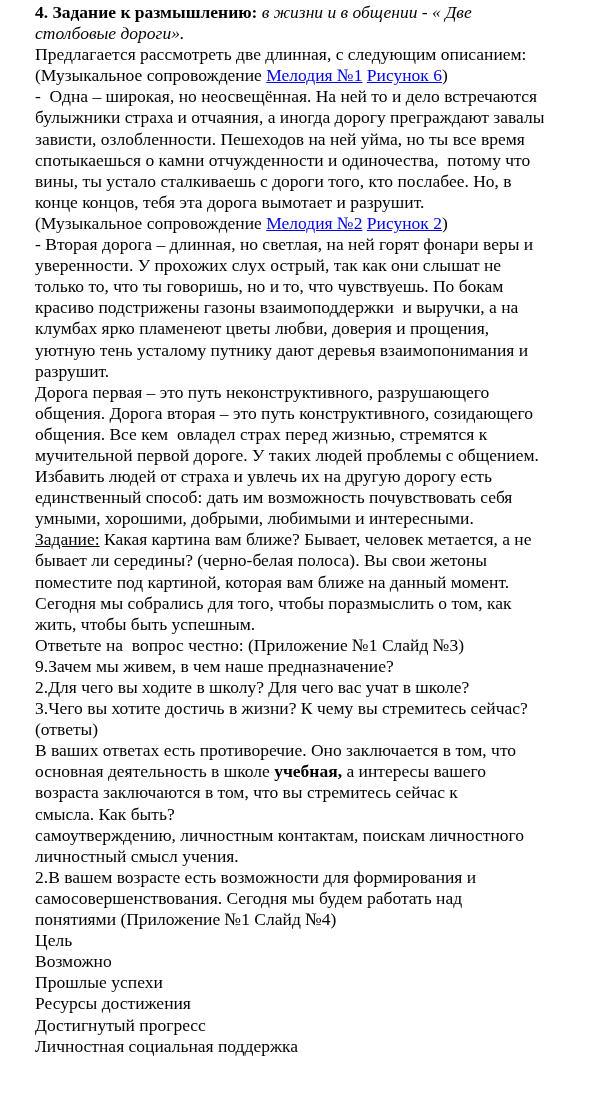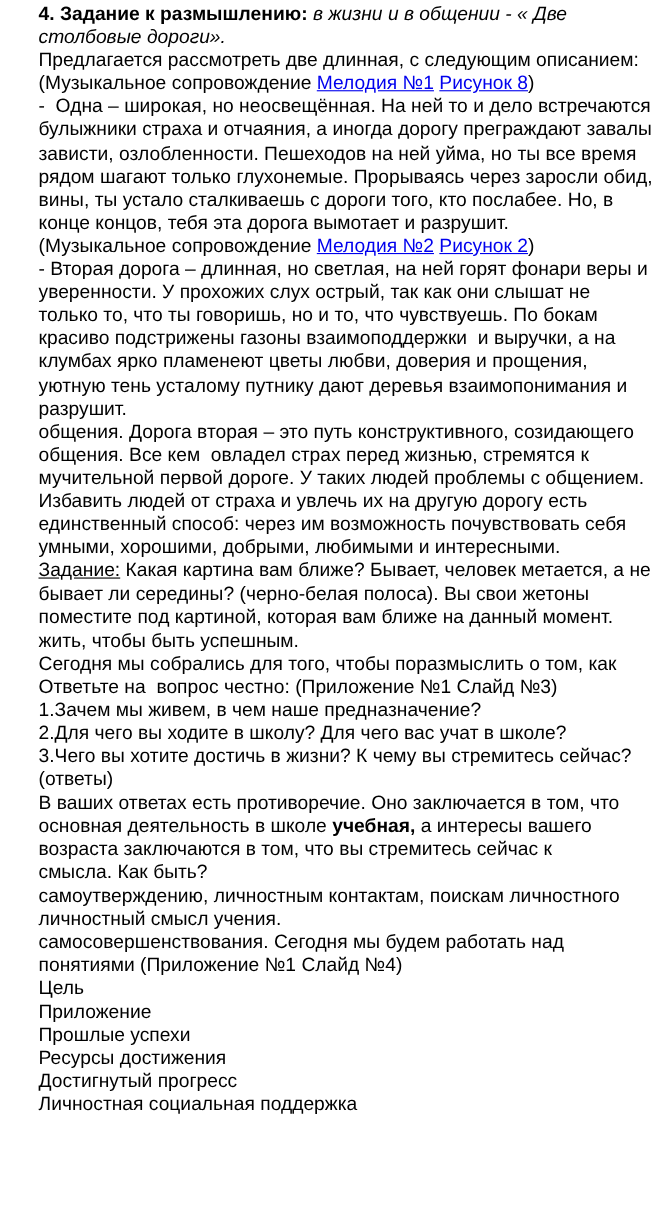--- a/index.html
+++ b/index.html
@@ -10,21 +10,21 @@
     width: 600px;
     height: 1120px;
     background: var(--page-bg, #ffffff);
     overflow: hidden;
   }
   .page {
     box-sizing: border-box;
     width: 600px;
     height: 1120px;
     padding: 2px 18px 0 35px;
-    font-family: Liberation Sans, sans-serif;
+    font-family: Liberation Serif, serif;
     font-size: 17.5px;
     color: var(--text-color, #000000);
   }
   .line {
     height: 21.1px;
     line-height: 21.1px;
     white-space: pre;
   }
   .seg-bold { font-weight: bold; }
   .seg-italic { font-style: italic; }
@@ -35,58 +35,60 @@
     cursor: pointer;
   }
 </style>
 </head>
 <body>
 
 <div class="page">
     <div class="line"><span class="seg-bold">4. Задание к размышлению: </span><span class="seg-italic">в жизни и в общении - « Две</span></div>
     <div class="line"><span class="seg-italic">столбовые дороги».</span></div>
     <div class="line"><span>Предлагается рассмотреть две длинная, с следующим описанием:</span></div>
-    <div class="line"><span>(Музыкальное сопровождение </span><a href="#" class="seg-link">Мелодия №1</a><span> </span><a href="#" class="seg-link">Рисунок 8</a><span>)</span></div>
+    <div class="line"><span>(Музыкальное сопровождение </span><a href="#" class="seg-link">Мелодия №1</a><span> </span><a href="#" class="seg-link">Рисунок 6</a><span>)</span></div>
     <div class="line"><span>-  Одна – широкая, но неосвещённая. На ней то и дело встречаются</span></div>
     <div class="line"><span>булыжники страха и отчаяния, а иногда дорогу преграждают завалы</span></div>
     <div class="line"><span>зависти, озлобленности. Пешеходов на ней уйма, но ты все время</span></div>
-    <div class="line"><span>рядом шагают только глухонемые. Прорываясь через заросли обид,</span></div>
+    <div class="line"><span>спотыкаешься о камни отчужденности и одиночества,  потому что</span></div>
     <div class="line"><span>вины, ты устало сталкиваешь с дороги того, кто послабее. Но, в</span></div>
     <div class="line"><span>конце концов, тебя эта дорога вымотает и разрушит.</span></div>
     <div class="line"><span>(Музыкальное сопровождение </span><a href="#" class="seg-link">Мелодия №2</a><span> </span><a href="#" class="seg-link">Рисунок 2</a><span>)</span></div>
     <div class="line"><span>- Вторая дорога – длинная, но светлая, на ней горят фонари веры и</span></div>
     <div class="line"><span>уверенности. У прохожих слух острый, так как они слышат не</span></div>
     <div class="line"><span>только то, что ты говоришь, но и то, что чувствуешь. По бокам</span></div>
     <div class="line"><span>красиво подстрижены газоны взаимоподдержки  и выручки, а на</span></div>
     <div class="line"><span>клумбах ярко пламенеют цветы любви, доверия и прощения,</span></div>
     <div class="line"><span>уютную тень усталому путнику дают деревья взаимопонимания и</span></div>
     <div class="line"><span>разрушит.</span></div>
+    <div class="line"><span>Дорога первая – это путь неконструктивного, разрушающего</span></div>
     <div class="line"><span>общения. Дорога вторая – это путь конструктивного, созидающего</span></div>
     <div class="line"><span>общения. Все кем  овладел страх перед жизнью, стремятся к</span></div>
     <div class="line"><span>мучительной первой дороге. У таких людей проблемы с общением.</span></div>
     <div class="line"><span>Избавить людей от страха и увлечь их на другую дорогу есть</span></div>
-    <div class="line"><span>единственный способ: через им возможность почувствовать себя</span></div>
+    <div class="line"><span>единственный способ: дать им возможность почувствовать себя</span></div>
     <div class="line"><span>умными, хорошими, добрыми, любимыми и интересными.</span></div>
     <div class="line"><span class="seg-underline">Задание:</span><span> Какая картина вам ближе? Бывает, человек метается, а не</span></div>
     <div class="line"><span>бывает ли середины? (черно-белая полоса). Вы свои жетоны</span></div>
     <div class="line"><span>поместите под картиной, которая вам ближе на данный момент.</span></div>
+    <div class="line"><span>Сегодня мы собрались для того, чтобы поразмыслить о том, как</span></div>
     <div class="line"><span>жить, чтобы быть успешным.</span></div>
-    <div class="line"><span>Сегодня мы собрались для того, чтобы поразмыслить о том, как</span></div>
     <div class="line"><span>Ответьте на  вопрос честно: (Приложение №1 Слайд №3)</span></div>
-    <div class="line"><span>1.Зачем мы живем, в чем наше предназначение?</span></div>
+    <div class="line"><span>9.Зачем мы живем, в чем наше предназначение?</span></div>
     <div class="line"><span>2.Для чего вы ходите в школу? Для чего вас учат в школе?</span></div>
     <div class="line"><span>3.Чего вы хотите достичь в жизни? К чему вы стремитесь сейчас?</span></div>
     <div class="line"><span>(ответы)</span></div>
     <div class="line"><span>В ваших ответах есть противоречие. Оно заключается в том, что</span></div>
     <div class="line"><span>основная деятельность в школе </span><span class="seg-bold">учебная,</span><span> а интересы вашего</span></div>
     <div class="line"><span>возраста заключаются в том, что вы стремитесь сейчас к</span></div>
     <div class="line"><span>смысла. Как быть?</span></div>
     <div class="line"><span>самоутверждению, личностным контактам, поискам личностного</span></div>
     <div class="line"><span>личностный смысл учения.</span></div>
+    <div class="line"><span>2.В вашем возрасте есть возможности для формирования и</span></div>
     <div class="line"><span>самосовершенствования. Сегодня мы будем работать над</span></div>
     <div class="line"><span>понятиями (Приложение №1 Слайд №4)</span></div>
     <div class="line"><span>Цель</span></div>
-    <div class="line"><span>Приложение</span></div>
+    <div class="line"><span>Возможно</span></div>
     <div class="line"><span>Прошлые успехи</span></div>
     <div class="line"><span>Ресурсы достижения</span></div>
     <div class="line"><span>Достигнутый прогресс</span></div>
     <div class="line"><span>Личностная социальная поддержка</span></div>
   </div>
 
 </body></html>

